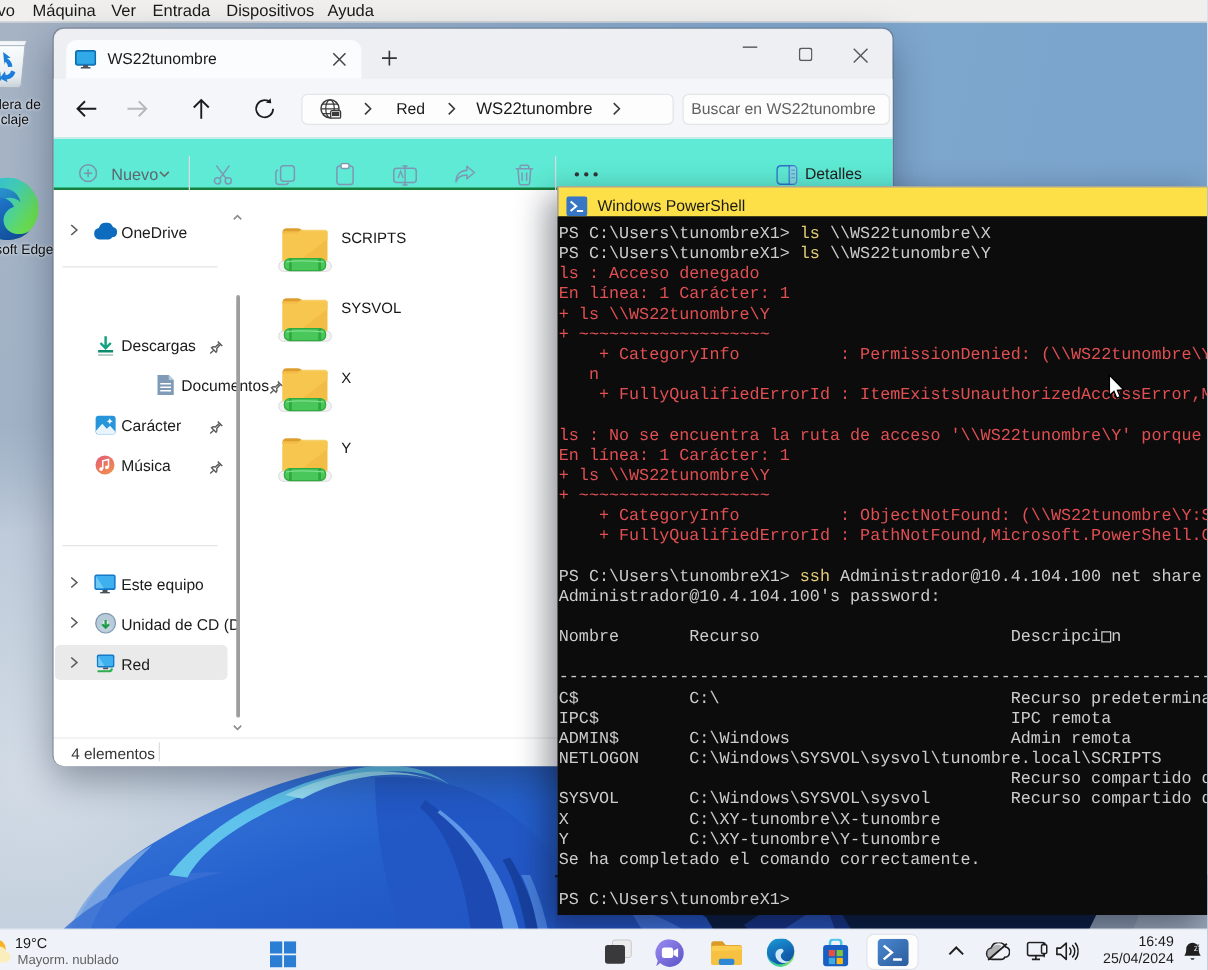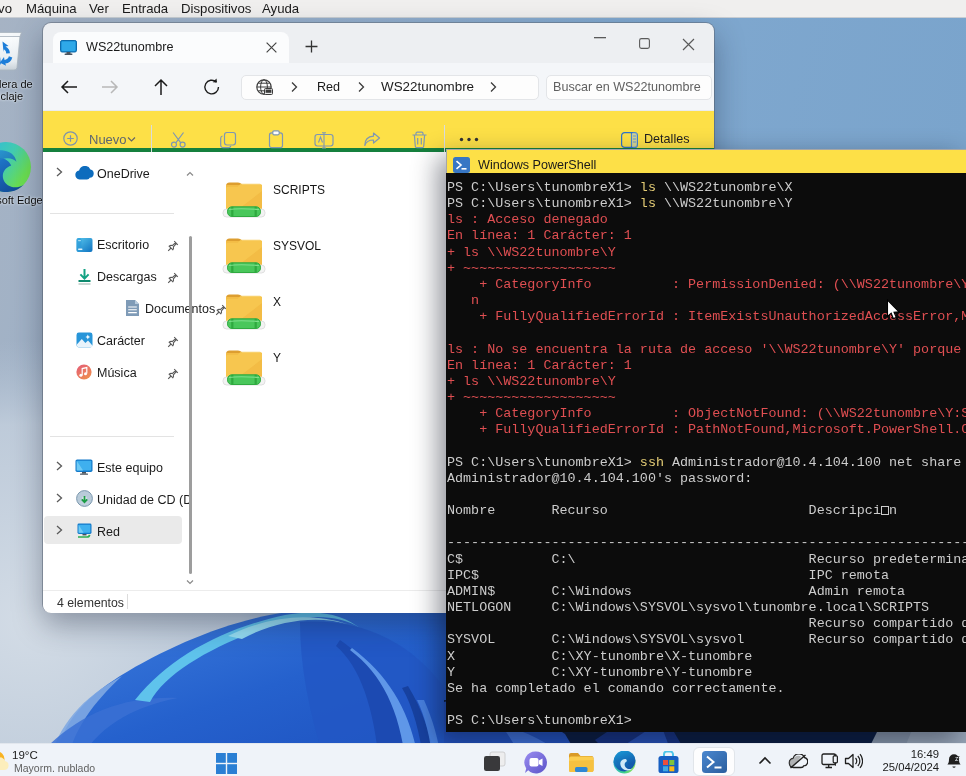--- a/index.html
+++ b/index.html
@@ -10,21 +10,21 @@
   #vbmenu span{position:absolute;top:1px;}
   
   #wall{left:0;top:17px;width:966px;height:759px;}
   
   .dicon-label{color:#0c0c0c;font-size:11px;line-height:11.5px;text-align:center;text-shadow:0 0 3px #dfe7ef,0 0 2px #dfe7ef;}
   
   #exp{left:43px;top:23px;width:671px;height:589px;border-radius:8px;background:#edeff2;box-shadow:0 12px 30px rgba(20,30,50,.38), 0 0 0 1px rgba(95,105,120,.5);}
   #exp .tabrow{position:absolute;left:0;top:0;width:100%;height:40px;}
   #exp .tab{position:absolute;left:10px;top:9px;width:236px;height:31px;background:#fbfcfd;border-radius:8px 8px 0 0;}
   #exp .navrow{position:absolute;left:0;top:40px;width:100%;height:47px;background:#f4f6f9;}
-  #exp .toolrow{position:absolute;left:0;top:87px;width:100%;height:42px;background:#fde047;border-top:1px solid #e9ebee;border-bottom:4px solid #15803d;box-sizing:border-box;}
+  #exp .toolrow{position:absolute;left:0;top:87px;width:100%;height:42px;background:#5eead4;border-top:1px solid #e9ebee;border-bottom:2px solid #15803d;box-sizing:border-box;}
   #exp .body{position:absolute;left:0;top:129px;width:100%;height:438px;background:#fff;}
   #exp .statusbar{position:absolute;left:0;top:567px;width:100%;height:22px;background:#fff;border-top:1px solid #ececec;border-radius:0 0 8px 8px;}
   .pill{position:absolute;background:#fdfdfd;border:1px solid #e3e5e8;border-radius:5px;height:23px;top:12px;}
   .sideitem{position:absolute;left:0;width:186px;height:30px;font-size:12.5px;color:#1b1b1b;}
   .sideitem .txt{position:absolute;left:54px;top:7px;}
   .pin{position:absolute;left:124px;top:9px;}
   .folderrow .lbl{position:absolute;left:230px;font-size:12px;color:#161616;}
   
   #ps{left:446px;top:149px;width:520px;height:583px;background:#0c0c0c;box-shadow:-8px 8px 24px rgba(10,15,30,.45);}
   #ps .title{position:absolute;left:0;top:0;width:100%;height:24px;background:#fde047;border-top:1px solid #a6a6a6;border-left:1px solid #a6a6a6;box-sizing:border-box;}
@@ -258,49 +258,31 @@
           <path d="M12 4 h3 M12 7 h3 M12 10 h3" stroke="#2f73c9" stroke-width="1"></path>
           <rect x="10.5" y="0.6" width="5.9" height="14.8" rx="2" fill="#a9c8ec" opacity="0.45"></rect>
         </svg>
       <span style="position:absolute;left:601px;top:21px;font-size:12.6px;color:#1f1f1f;">Detalles</span>
     </div>
 
     <div class="body">
 
       <div id="sidebar" style="position:absolute;left:0;top:0;width:200px;height:438px;">
 
-        <div class="sideitem" style="top:8px;text-align:center;">
+        <div class="sideitem" style="top:20px;text-align:center;">
           <svg class="chevr" style="position:absolute;left:12px;top:6px" width="8" height="12" viewBox="0 0 8 12">
               <path d="M2 2 L6.5 6 L2 10" stroke="#5a5a5a" stroke-width="1.3" fill="none"></path>
             </svg>
           <svg style="position:absolute;left:31px;top:6px" width="20" height="15" viewBox="0 0 20 15">
               <path d="M5.5 13.5 a4.6 4.6 0 0 1 -0.4 -9.1 a6 6 0 0 1 11.3 -0.9 a4.2 4.2 0 0 1 -0.7 8.3 q-0.5 1.7 -2.7 1.7 Z" fill="#0d6cbd"></path>
             </svg>
           <span class="txt">OneDrive</span>
         </div>
         <div style="position:absolute;left:7px;top:61px;width:124px;height:1px;background:#e3e3e3;"></div>
 
-        <div class="sideitem" style="top:79px;">
-          <svg style="position:absolute;left:33px;top:6px" width="17" height="16" viewBox="0 0 17 16">
-              <defs>
-                <linearGradient id="eskg" x1="0" y1="0" x2="1" y2="1">
-                  <stop offset="0" stop-color="#59c8ee"></stop>
-                  <stop offset="1" stop-color="#0f72c0"></stop>
-                </linearGradient>
-              </defs>
-              <rect x="0.5" y="1" width="16" height="14" rx="2" fill="url(#eskg)"></rect>
-              <rect x="0.5" y="1" width="5" height="14" rx="2" fill="#2b9ad8" opacity="0.65"></rect>
-              <rect x="2" y="11.5" width="4.5" height="1.4" rx="0.7" fill="#e8f6fd" opacity="0.95"></rect>
-              <rect x="2" y="3" width="3" height="1.2" rx="0.6" fill="#bfe8f8" opacity="0.8"></rect>
-            </svg>
-          <span class="txt">Escritorio</span>
-          <svg class="pin" viewBox="0 0 12 12" width="12" height="12" fill="none" stroke="#595959" stroke-width="1.1">
-              <path d="M7.2 1.2 L10.8 4.8 M9.4 3.4 L6.4 6.8 C6.8 8 6.5 9 5.8 9.8 L2.2 6.2 C3 5.5 4 5.2 5.2 5.6 L8.6 2.6 M4 8 L1.2 10.8"></path>
-            </svg>
-        </div>
 
         <div class="sideitem" style="top:111px;">
           <svg style="position:absolute;left:34px;top:5px" width="15" height="17" viewBox="0 0 15 17">
               <path d="M7.5 1 V10 M3.4 6.4 L7.5 10.6 L11.6 6.4" stroke="#13a283" stroke-width="2" fill="none"></path>
               <path d="M1.5 13 H13.5" stroke="#0e8a6e" stroke-width="2"></path>
               <path d="M1.5 16 H13.5" stroke="#a7bcb6" stroke-width="1.2"></path>
             </svg>
           <span class="txt">Descargas</span>
           <svg class="pin" viewBox="0 0 12 12" width="12" height="12" fill="none" stroke="#595959" stroke-width="1.1">
               <path d="M7.2 1.2 L10.8 4.8 M9.4 3.4 L6.4 6.8 C6.8 8 6.5 9 5.8 9.8 L2.2 6.2 C3 5.5 4 5.2 5.2 5.6 L8.6 2.6 M4 8 L1.2 10.8"></path>

